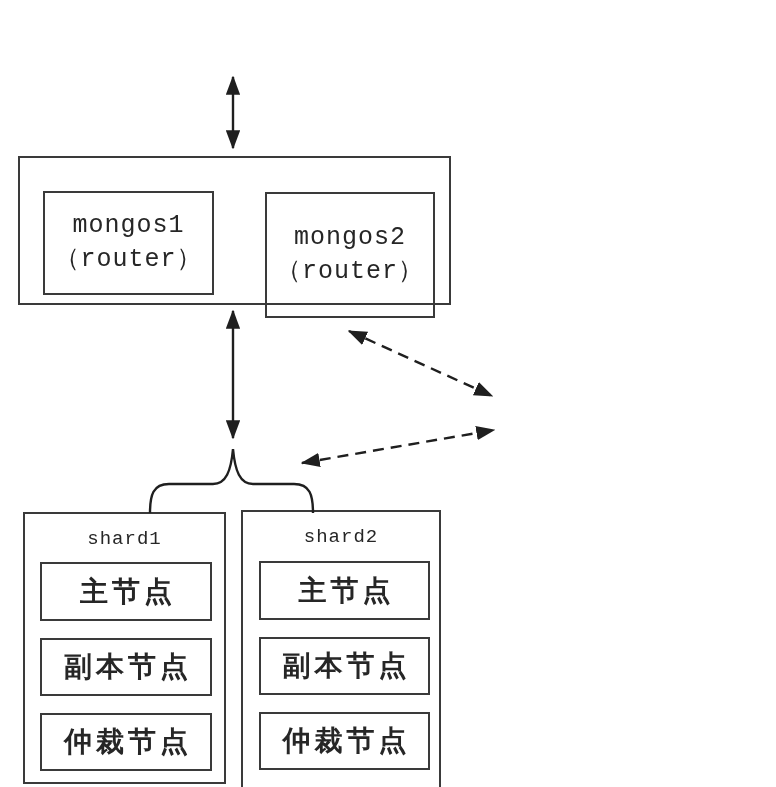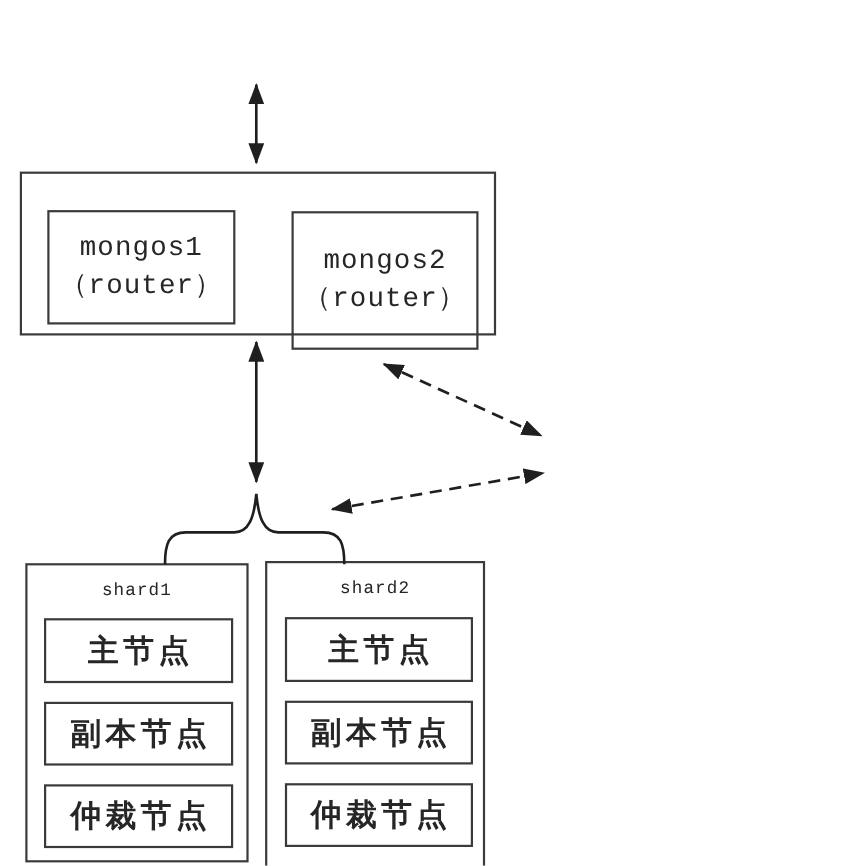--- a/index.html
+++ b/index.html
@@ -63,21 +63,21 @@
   .config-1 { top: 15px;  height: 52px; }
   .config-2 { top: 81px;  height: 53px; }
   .config-3 { top: 156px; height: 54px; }
   .shard-1 { left: 23px;  top: 512px; width: 203px; height: 272px; }
   .shard-2 { left: 241px; top: 510px; width: 200px; height: 338px; }
   .shard-title {
     position: absolute;
     top: 14px; left: 0; width: 100%;
     text-align: center;
     font-family: "Liberation Mono", "DejaVu Sans Mono", monospace;
-    font-size: 16px;
+    font-size: 19px;
     letter-spacing: 1px;
   }
   .node-box {
     position: absolute;
     box-sizing: border-box;
     border: 2px solid #3a3a3a;
     display: flex;
     align-items: center;
     justify-content: center;
     font-size: 28px;

